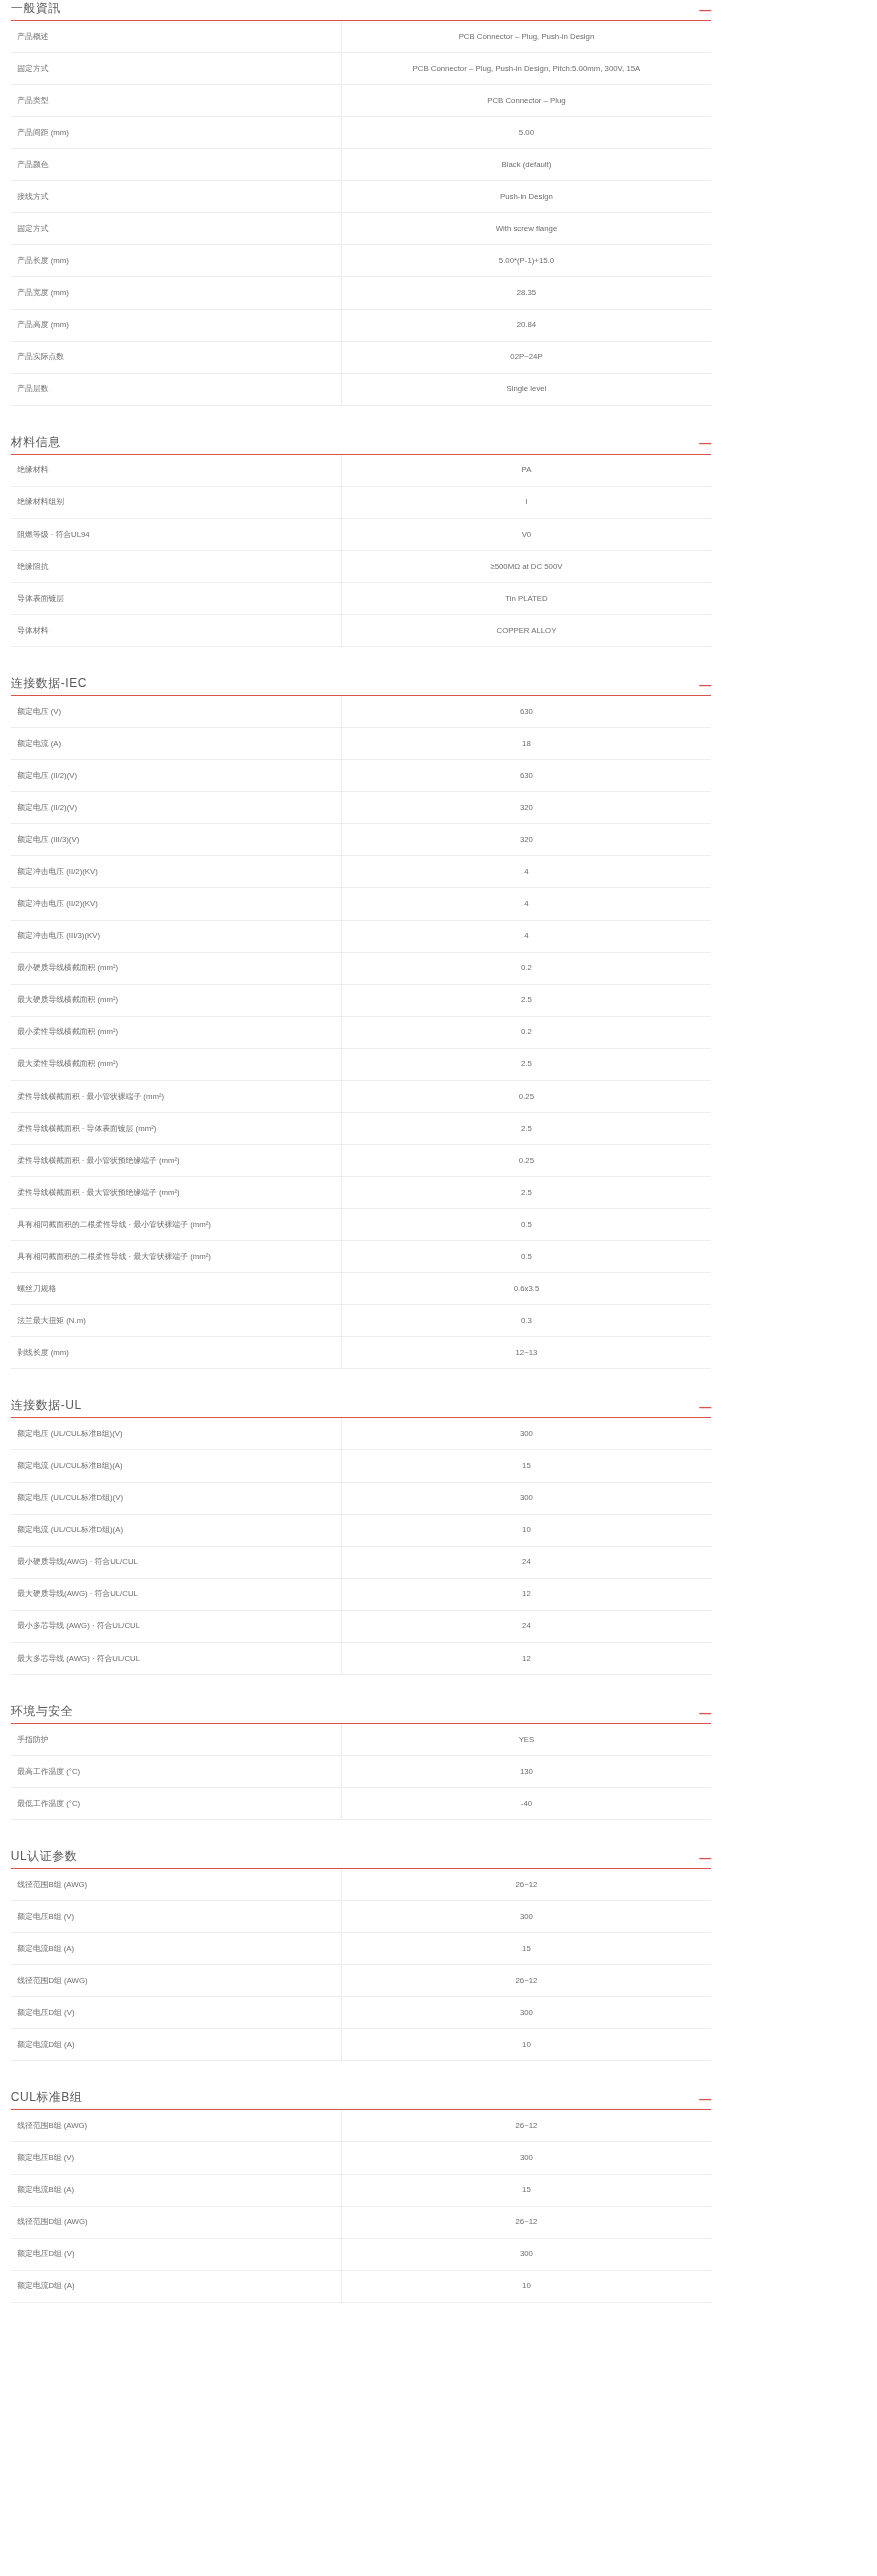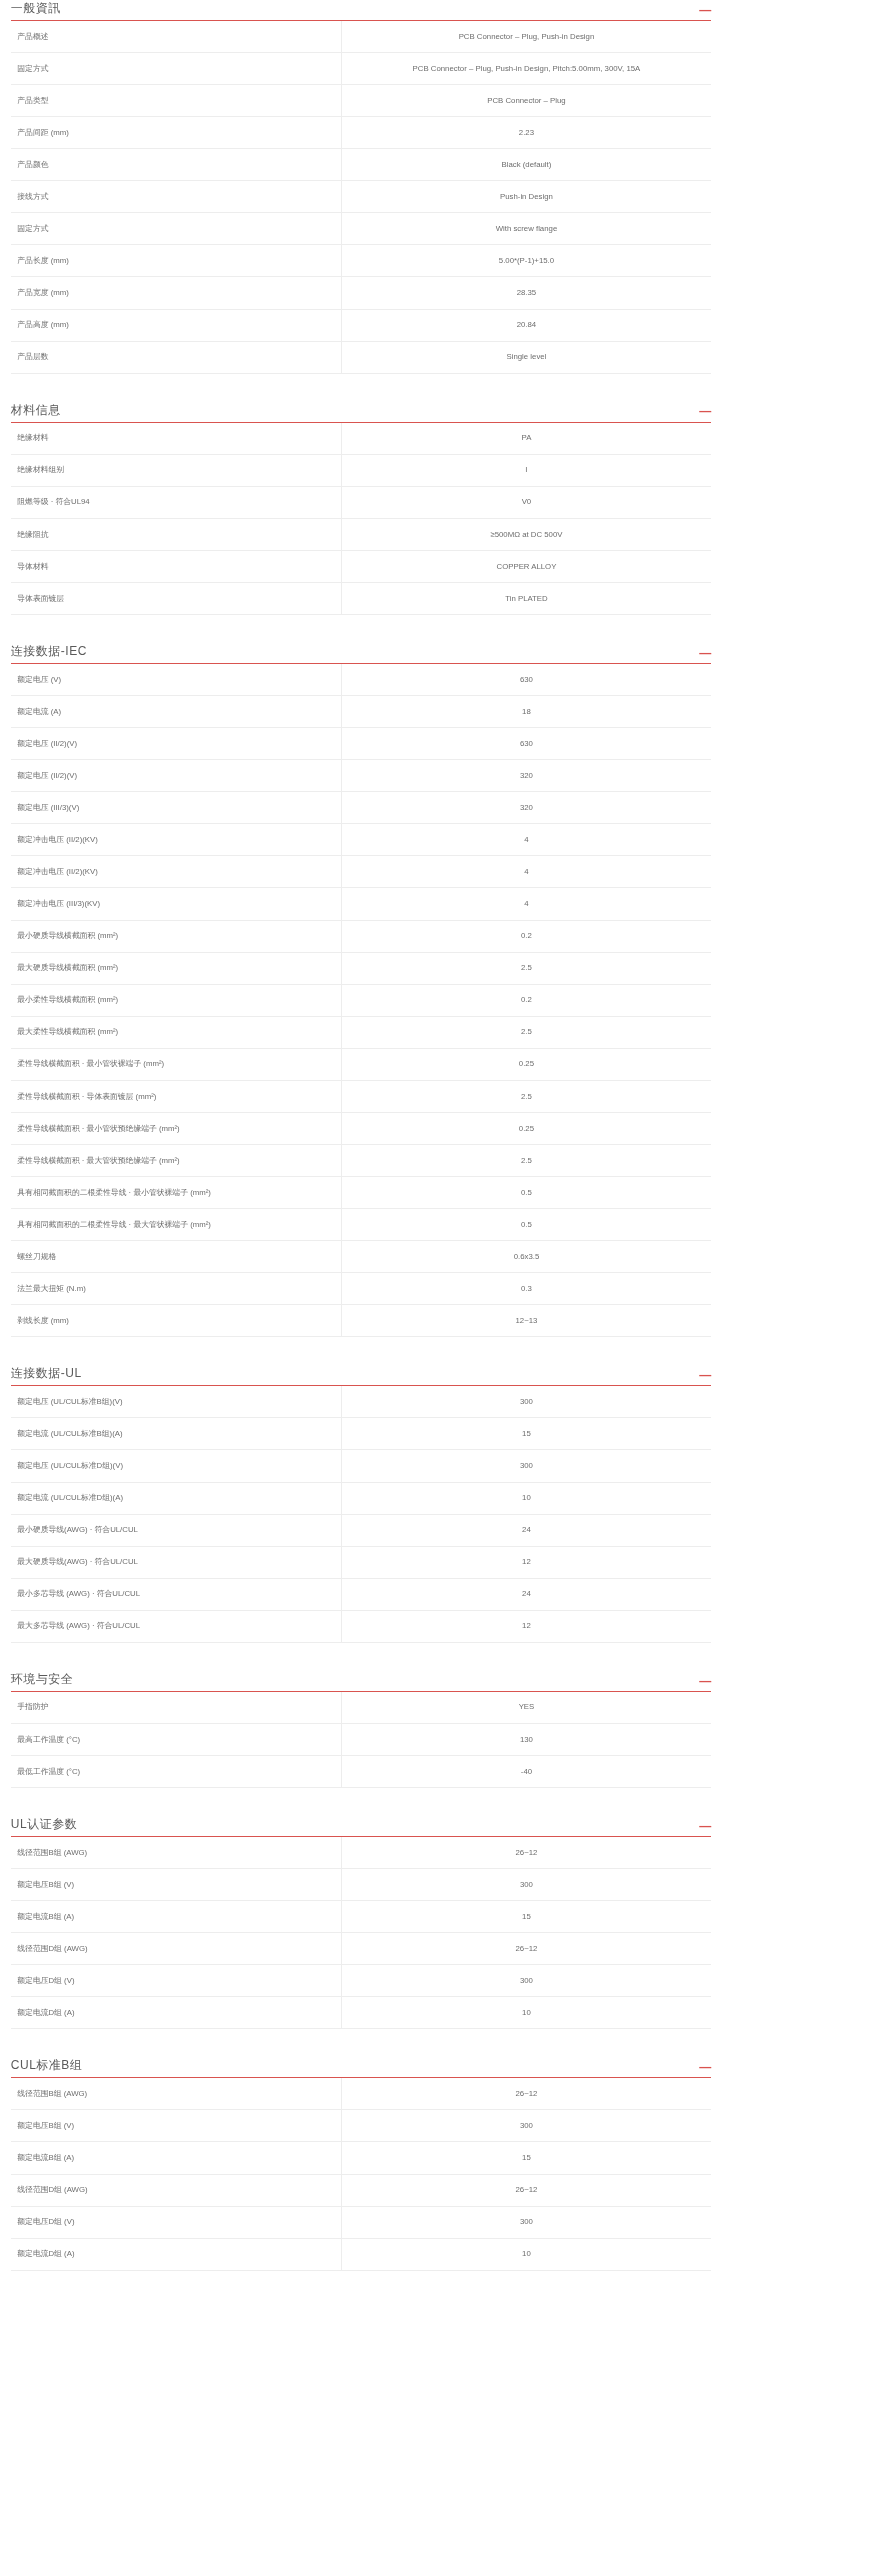--- a/index.html
+++ b/index.html
@@ -96,21 +96,21 @@
             <tr>
               <td class="k">固定方式</td>
               <td class="v">PCB Connector – Plug, Push-in Design, Pitch:5.00mm, 300V, 15A</td>
             </tr>
             <tr>
               <td class="k">产品类型</td>
               <td class="v">PCB Connector – Plug</td>
             </tr>
             <tr>
               <td class="k">产品间距 (mm)</td>
-              <td class="v">2.23</td>
+              <td class="v">5.00</td>
             </tr>
             <tr>
               <td class="k">产品颜色</td>
               <td class="v">Black (default)</td>
             </tr>
             <tr>
               <td class="k">接线方式</td>
               <td class="v">Push-in Design</td>
             </tr>
             <tr>
@@ -123,20 +123,24 @@
             </tr>
             <tr>
               <td class="k">产品宽度 (mm)</td>
               <td class="v">28.35</td>
             </tr>
             <tr>
               <td class="k">产品高度 (mm)</td>
               <td class="v">20.84</td>
             </tr>
             <tr>
+              <td class="k">产品实际点数</td>
+              <td class="v">02P~24P</td>
+            </tr>
+            <tr>
               <td class="k">产品层数</td>
               <td class="v">Single level</td>
             </tr>
           </tbody>
         </table>
       </div>
       <div class="section-gap"></div>
       <div class="spec-section">
         <div class="section-head">
           <div class="title">材料信息</div>
@@ -154,26 +158,26 @@
             </tr>
             <tr>
               <td class="k">阻燃等级 · 符合UL94</td>
               <td class="v">V0</td>
             </tr>
             <tr>
               <td class="k">绝缘阻抗</td>
               <td class="v">≥500MΩ at DC 500V</td>
             </tr>
             <tr>
+              <td class="k">导体表面镀层</td>
+              <td class="v">Tin PLATED</td>
+            </tr>
+            <tr>
               <td class="k">导体材料</td>
               <td class="v">COPPER ALLOY</td>
-            </tr>
-            <tr>
-              <td class="k">导体表面镀层</td>
-              <td class="v">Tin PLATED</td>
             </tr>
           </tbody>
         </table>
       </div>
       <div class="section-gap"></div>
       <div class="spec-section">
         <div class="section-head">
           <div class="title">连接数据-IEC</div>
           <div class="dash">—</div>
         </div>

